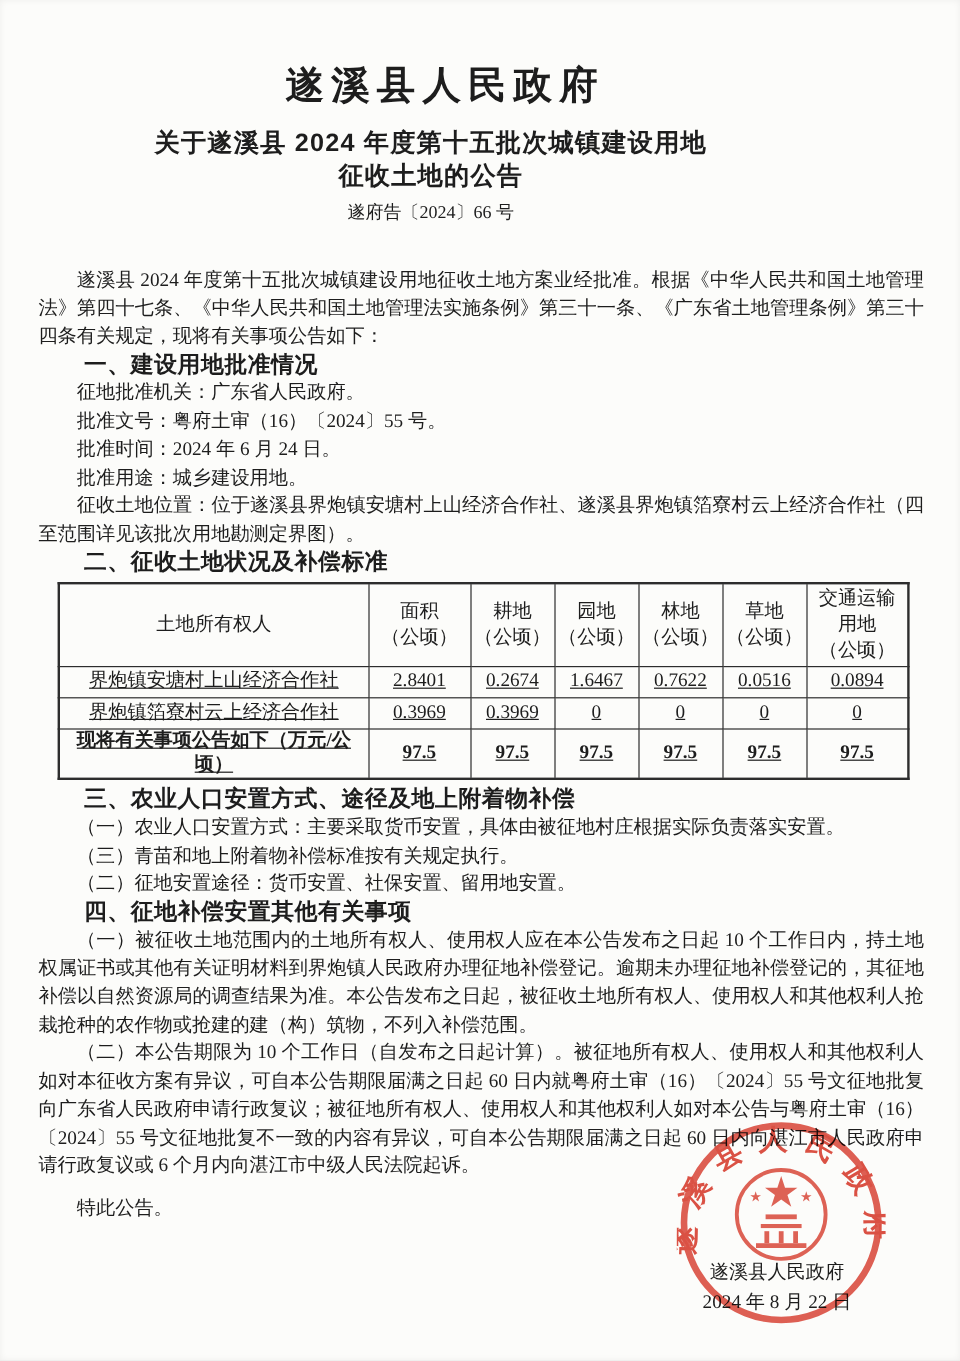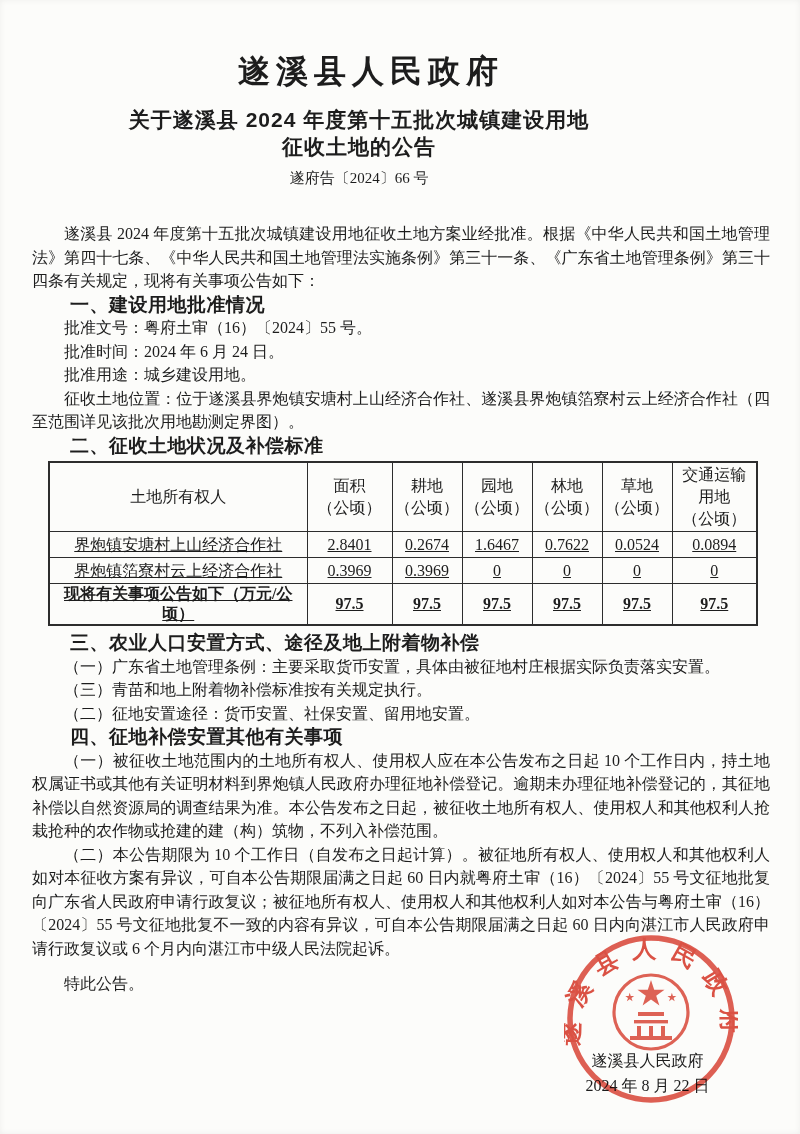--- a/index.html
+++ b/index.html
@@ -65,20 +65,21 @@
 
     <h2 class="doc-subtitle"><span>关于遂溪县 2024 年度第十五批次城镇建设用地</span><br><span>征收土地的公告</span></h2>
 
     <div class="doc-number">遂府告〔2024〕66 号</div>
 
     <div class="body-text">
 
       <p>遂溪县 2024 年度第十五批次城镇建设用地征收土地方案业经批准。根据《中华人民共和国土地管理法》第四十七条、《中华人民共和国土地管理法实施条例》第三十一条、《广东省土地管理条例》第三十四条有关规定，现将有关事项公告如下：</p>
 
       <h3 class="sec-heading">一、建设用地批准情况</h3>
+      <p>征地批准机关：广东省人民政府。</p>
       <p>批准文号：粤府土审（16）〔2024〕55 号。</p>
       <p>批准时间：2024 年 6 月 24 日。</p>
       <p>批准用途：城乡建设用地。</p>
       <p>征收土地位置：位于遂溪县界炮镇安塘村上山经济合作社、遂溪县界炮镇箔寮村云上经济合作社（四至范围详见该批次用地勘测定界图）。</p>
 
       <h3 class="sec-heading">二、征收土地状况及补偿标准</h3>
 
       <table class="land-table">
         <colgroup>
           <col style="width:258px">
@@ -105,21 +106,21 @@
           <th>交通运输
 用地
 （公顷）</th>
         </tr>
         <tr>
           <td>界炮镇安塘村上山经济合作社</td>
           <td>2.8401</td>
           <td>0.2674</td>
           <td>1.6467</td>
           <td>0.7622</td>
-          <td>0.0524</td>
+          <td>0.0516</td>
           <td>0.0894</td>
         </tr>
         <tr>
           <td>界炮镇箔寮村云上经济合作社</td>
           <td>0.3969</td>
           <td>0.3969</td>
           <td>0</td>
           <td>0</td>
           <td>0</td>
           <td>0</td>
@@ -130,21 +131,21 @@
           <td>97.5</td>
           <td>97.5</td>
           <td>97.5</td>
           <td>97.5</td>
           <td>97.5</td>
         </tr>
       </tbody>
         </table>
 
       <h3 class="sec-heading">三、农业人口安置方式、途径及地上附着物补偿</h3>
-      <p>（一）广东省土地管理条例：主要采取货币安置，具体由被征地村庄根据实际负责落实安置。</p>
+      <p>（一）农业人口安置方式：主要采取货币安置，具体由被征地村庄根据实际负责落实安置。</p>
       <p>（三）青苗和地上附着物补偿标准按有关规定执行。</p>
       <p>（二）征地安置途径：货币安置、社保安置、留用地安置。</p>
 
       <h3 class="sec-heading">四、征地补偿安置其他有关事项</h3>
       <p>（一）被征收土地范围内的土地所有权人、使用权人应在本公告发布之日起 10 个工作日内，持土地权属证书或其他有关证明材料到界炮镇人民政府办理征地补偿登记。逾期未办理征地补偿登记的，其征地补偿以自然资源局的调查结果为准。本公告发布之日起，被征收土地所有权人、使用权人和其他权利人抢栽抢种的农作物或抢建的建（构）筑物，不列入补偿范围。</p>
       <p>（二）本公告期限为 10 个工作日（自发布之日起计算）。被征地所有权人、使用权人和其他权利人如对本征收方案有异议，可自本公告期限届满之日起 60 日内就粤府土审（16）〔2024〕55 号文征地批复向广东省人民政府申请行政复议；被征地所有权人、使用权人和其他权利人如对本公告与粤府土审（16）〔2024〕55 号文征地批复不一致的内容有异议，可自本公告期限届满之日起 60 日内向湛江市人民政府申请行政复议或 6 个月内向湛江市中级人民法院起诉。</p>
 
       <p class="closing">特此公告。</p>
     </div>
   </div>

